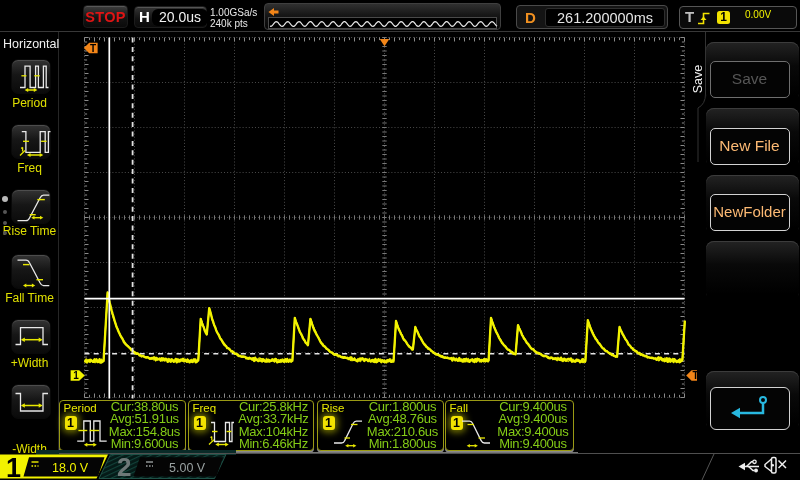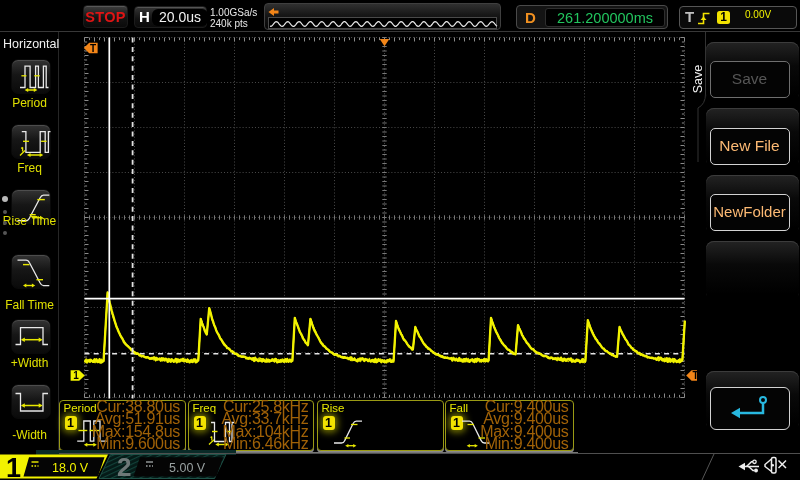--- a/index.html
+++ b/index.html
@@ -7,21 +7,21 @@
 #logo{position:absolute;left:7px;top:8px;font-family:"Liberation Serif",serif;font-weight:bold;font-size:22.5px;color:#1c34a8;letter-spacing:0.2px}
 #stop{position:absolute;left:83px;top:5px;width:45px;height:23px;border-radius:4px;background:linear-gradient(#3e3e3e,#141414 55%,#0a0a0a);border:1px solid #1a1a1a;box-shadow:inset 0 1px 0 #585858;color:#e01414;font-weight:bold;font-size:14.5px;text-align:center;line-height:22px;letter-spacing:0.3px}
 #hbox{position:absolute;left:134px;top:6px;width:73px;height:22px;border-radius:4px;background:linear-gradient(#353535,#121212 60%,#0a0a0a);border:1px solid #1c1c1c;box-shadow:inset 0 1px 0 #555}
 #hbox .h{position:absolute;left:4px;top:1px;color:#fff;font-weight:bold;font-size:15px}
 #hbox .v{position:absolute;left:17px;top:1.5px;width:56px;height:17px;background:#000;border-radius:6px;color:#f2f2f2;font-size:14px;text-align:center;line-height:17px}
 #rate{position:absolute;left:210px;top:7px;color:#e8e8e8;font-size:10px;line-height:11.3px}
 #pv{position:absolute;left:264px;top:3px;width:237px;height:27px;border-radius:4px;background:linear-gradient(#303030,#161616 45%,#060606);border:1px solid #3f3f3f}
 #pvin{position:absolute;left:3px;top:13px;width:229px;height:12px;background:#000;border:1px solid #4a4a4a}
 #dbox{position:absolute;left:516px;top:5px;width:152px;height:24px;border-radius:4px;background:#141414;border:1px solid #4a4a4a}
 #dbox .d{position:absolute;left:8px;top:2.5px;color:#f09020;font-weight:bold;font-size:15px}
-#dbox .v{position:absolute;left:28px;top:1.5px;width:120px;height:19px;background:#000;border:1px solid #2e2e2e;border-radius:3px;color:#22c55e;font-size:14.5px;text-align:center;line-height:18px}
+#dbox .v{position:absolute;left:28px;top:1.5px;width:120px;height:19px;background:#000;border:1px solid #2e2e2e;border-radius:3px;color:#e5e5e5;font-size:14.5px;text-align:center;line-height:18px}
 #tbox{position:absolute;left:679px;top:6px;width:118px;height:23px;border-radius:4px;background:#0a0a0a;border:1.5px solid #565656}
 #tbox .t{position:absolute;left:5px;top:1px;color:#c0c0c0;font-weight:bold;font-size:15px}
 #tbox .badge{position:absolute;left:37px;top:4px;width:13px;height:13px;background:#f2e200;border-radius:2.5px;color:#000;font-weight:bold;font-size:12px;text-align:center;line-height:13px}
 #tbox .val{position:absolute;left:65px;top:2px;color:#f2f200;font-size:10px}
 #topsep{position:absolute;left:0;top:31px;width:800px;height:1px;background:#383838}
 #lmenu{position:absolute;left:0;top:32px;width:59px;height:420px;background:#000;border-right:1px solid #262626}
 #lmenu .title{position:absolute;left:3px;top:5px;color:#f0f0f0;font-size:12.5px}
 .mbtn{position:absolute;left:11px;width:40px;height:35px;border-radius:7px;background:linear-gradient(#333333,#161616 45%,#0a0a0a);border:1px solid #090909;box-shadow:inset 0 1px 0 #4d4d4d}
 .mbtn svg{position:absolute;left:0;top:0}
 .mlab{position:absolute;left:0;width:59px;text-align:center;color:#e0e000;font-size:12px}
@@ -29,21 +29,21 @@
 #rmenu{position:absolute;left:697px;top:32px;width:103px;height:420px;background:#000}
 #rtab{position:absolute;left:-19.5px;top:39.5px;width:40px;height:14px;color:#f0f0f0;font-size:12.5px;line-height:14px;text-align:center;transform:rotate(-90deg);transform-origin:center}
 .well{position:absolute;left:9px;width:93px;height:59px;border-radius:8px;background:linear-gradient(#232323,#090909 40%,#000 90%);box-shadow:inset 0 1px 0 #3c3c3c}
 .rbtn{position:absolute;left:12.5px;width:80px;height:37px;border-radius:5px;font-size:15.5px;text-align:center}
 .rbtn.dis{background:#040404;border:1.5px solid #6f6f6f;color:#565656;line-height:34px}
 .rbtn.en{background:#040404;border:1.5px solid #d2d2d2;color:#fdba74;line-height:34px}
 .panel{position:absolute;top:400px;height:51px;background:#000;border:1.5px solid #9a9a14;border-radius:4px;box-shadow:0 1.5px 0 #8a8a8a}
 .plabel{position:absolute;left:3.5px;top:0.5px;color:#e8e800;font-size:11.5px}
 .pbadge{position:absolute;left:4.5px;top:14.5px;width:12px;height:14px;background:#f2e200;border-radius:3px;color:#000;font-weight:bold;font-size:12.5px;text-align:center;line-height:14px;box-shadow:0 0 7px 2.5px rgba(235,235,0,0.5)}
 .picon{position:absolute;left:15px;top:16px;width:34px;height:32px}
-.pvals{position:absolute;right:4.5px;top:0px;text-align:right;color:#a16207;font-size:16px;line-height:12.4px;letter-spacing:-0.3px}
+.pvals{position:absolute;right:4.5px;top:0px;text-align:center;color:#84cc16;font-size:13px;line-height:12.4px;letter-spacing:-0.3px}
 #bsep{position:absolute;left:59px;top:452px;width:519px;height:1px;background:#777}
 #bbar{position:absolute;left:0;top:453px;width:800px;height:27px;background:#000}
 </style></head>
 <body>
 <div id="scr">
 <svg width="800" height="480" viewBox="0 0 800 480" style="position:absolute;left:0;top:0">
 <line x1="84.5" y1="37.5" x2="684.5" y2="37.5" stroke="#4a4a4a" stroke-width="1" stroke-dasharray="1 2.1"></line>
 <line x1="84.5" y1="82.5" x2="684.5" y2="82.5" stroke="#4a4a4a" stroke-width="1" stroke-dasharray="1 2.1"></line>
 <line x1="84.5" y1="127.5" x2="684.5" y2="127.5" stroke="#4a4a4a" stroke-width="1" stroke-dasharray="1 2.1"></line>
 <line x1="84.5" y1="172.5" x2="684.5" y2="172.5" stroke="#4a4a4a" stroke-width="1" stroke-dasharray="1 2.1"></line>
@@ -742,50 +742,50 @@
 <div class="mbtn" style="top:157px">
         <svg width="40" height="35" viewBox="0 0 40 35">
 <path d="M5.5,30.7 H14 C16.2,30.7 16.7,29.8 17.5,28 L28,8 C29,6 29.5,5.1 31.5,5.1 H37.3" fill="none" stroke="#e8e8e8" stroke-width="1.3"></path>
 <line x1="17.7" y1="24.7" x2="23.7" y2="24.7" stroke="#e8e800" stroke-width="1.4"></line>
 <line x1="25.3" y1="9.6" x2="32.8" y2="9.6" stroke="#e8e800" stroke-width="1.4"></line>
 <path d="M22,27.7 H29" stroke="#e8e800" stroke-width="1.4"></path>
 <path d="M19.2,27.7 l3.3,-1.9 v3.8 z" fill="#e8e800"></path>
           <path d="M31.3,27.7 l-3.3,-1.9 v3.8 z" fill="#e8e800"></path>
 </svg>
       </div>
-<div class="mlab" style="top:182px">Rise Time</div>
+<div class="mlab" style="top:192px">Rise Time</div>
 <div class="mbtn" style="top:222px">
         <svg width="40" height="35" viewBox="0 0 40 35">
 <path d="M5.5,5.1 H14 C16.2,5.1 16.7,6 17.5,7.8 L28,27.8 C29,29.8 29.5,30.7 31.5,30.7 H37.3" fill="none" stroke="#e8e8e8" stroke-width="1.3"></path>
 <line x1="11" y1="9.6" x2="17.5" y2="9.6" stroke="#e8e800" stroke-width="1.4"></line>
 <line x1="24.5" y1="24.7" x2="31" y2="24.7" stroke="#e8e800" stroke-width="1.4"></line>
 <path d="M13.8,30.5 H21" stroke="#e8e800" stroke-width="1.4"></path>
 <path d="M11,30.5 l3.3,-1.9 v3.8 z" fill="#e8e800"></path>
           <path d="M23.2,30.5 l-3.3,-1.9 v3.8 z" fill="#e8e800"></path>
 </svg>
       </div>
-<div class="mlab" style="top:266px">Fall Time</div>
+<div class="mlab" style="top:259px">Fall Time</div>
 <div class="mbtn" style="top:287px">
         <svg width="40" height="35" viewBox="0 0 40 35">
 <path d="M3.5,24.5 H8.5 V7.7 H31 V24.5 H36" fill="none" stroke="#e8e8e8" stroke-width="1.3"></path>
 <path d="M12,19.7 H27.5" stroke="#e8e800" stroke-width="1.5"></path>
 <path d="M8.8,19.7 l4,-2.2 v4.4 z" fill="#e8e800"></path>
           <path d="M30.7,19.7 l-4,-2.2 v4.4 z" fill="#e8e800"></path>
 </svg>
       </div>
 <div class="mlab" style="top:324px">+Width</div>
 <div class="mbtn" style="top:352px">
         <svg width="40" height="35" viewBox="0 0 40 35">
 <path d="M3.5,8.5 H8.5 V26 H31 V8.5 H36" fill="none" stroke="#e8e8e8" stroke-width="1.3"></path>
 <path d="M12,20.5 H27.5" stroke="#e8e800" stroke-width="1.5"></path>
 <path d="M8.8,20.5 l4,-2.2 v4.4 z" fill="#e8e800"></path>
           <path d="M30.7,20.5 l-4,-2.2 v4.4 z" fill="#e8e800"></path>
 </svg>
       </div>
-<div class="mlab" style="top:396px">-Width</div>
+<div class="mlab" style="top:410px">-Width</div>
 
 <div class="pdot" style="left:2px;top:164px;width:6px;height:6px;background:#b8b8b8"></div>
 <div class="pdot" style="left:3px;top:178px;width:4px;height:4px;background:#555"></div>
 <div class="pdot" style="left:3px;top:189px;width:4px;height:4px;background:#555"></div>
 <div class="pdot" style="left:3px;top:199px;width:4px;height:4px;background:#555"></div>
 </div>
 <div id="rmenu">
 <svg width="12" height="130" viewBox="0 0 12 130" style="position:absolute;left:0;top:0">
 <path d="M8.5,0 V62 Q8.5,72 1,76 V130" fill="none" stroke="#333" stroke-width="1"></path>
 </svg>
@@ -848,20 +848,26 @@
 <div class="plabel">Rise</div>
       <div class="pbadge">1</div>
 <div class="picon"><svg width="34" height="32" viewBox="0 0 34 32">
 <path d="M1,26 H8.5 C10.5,26 11,25.2 11.8,23.4 L20,6.8 C20.9,5 21.4,4.2 23.4,4.2 H29" fill="none" stroke="#e8e8e8" stroke-width="1.3"></path>
 <line x1="11.5" y1="21" x2="17" y2="21" stroke="#e8e800" stroke-width="1.3"></line>
 <line x1="18" y1="7.5" x2="24.5" y2="7.5" stroke="#e8e800" stroke-width="1.3"></line>
 <path d="M14.8,28.7 H21" stroke="#e8e800" stroke-width="1.3"></path>
 <path d="M12.2,28.7 l3.2,-1.8 v3.6 z" fill="#e8e800"></path>
           <path d="M23.4,28.7 l-3.2,-1.8 v3.6 z" fill="#e8e800"></path>
 </svg></div>
+      <div class="pvals">
+        <div>Cur:1.800us</div>
+        <div>Avg:48.76us</div>
+        <div>Max:210.6us</div>
+        <div>Min:1.800us</div>
+      </div>
     </div>
 <div class="panel" style="left:445px;width:129px">
 <div class="plabel">Fall</div>
       <div class="pbadge">1</div>
 <div class="picon"><svg width="34" height="32" viewBox="0 0 34 32">
 <path d="M1,4.2 H8.5 C10.5,4.2 11,5 11.8,6.8 L20,23.4 C20.9,25.2 21.4,26 23.4,26 H29" fill="none" stroke="#e8e8e8" stroke-width="1.3"></path>
 <line x1="6.5" y1="7.5" x2="13" y2="7.5" stroke="#e8e800" stroke-width="1.3"></line>
 <line x1="17.5" y1="21" x2="24" y2="21" stroke="#e8e800" stroke-width="1.3"></line>
 <path d="M8.3,28.7 H14.5" stroke="#e8e800" stroke-width="1.3"></path>
 <path d="M5.7,28.7 l3.2,-1.8 v3.6 z" fill="#e8e800"></path>

